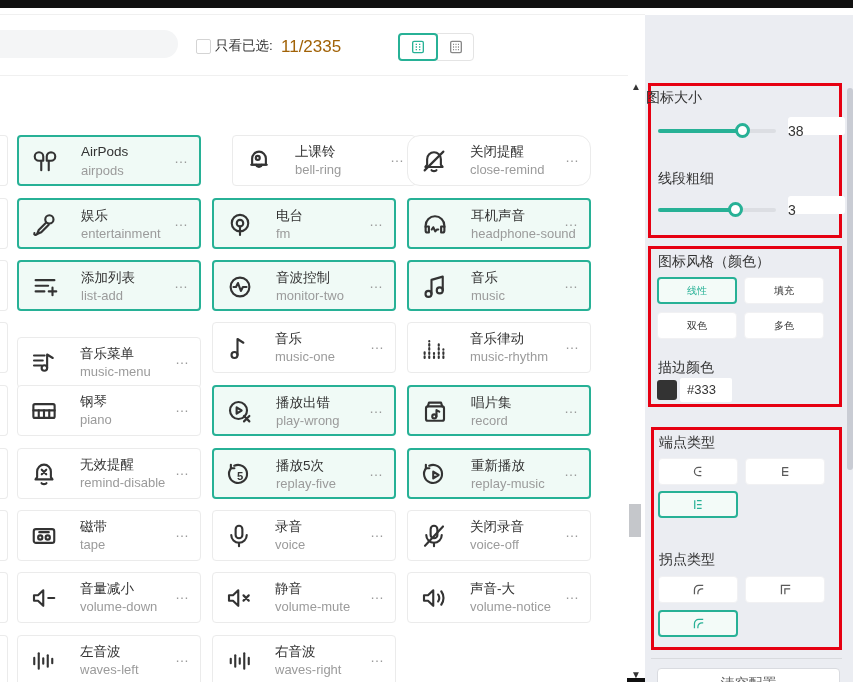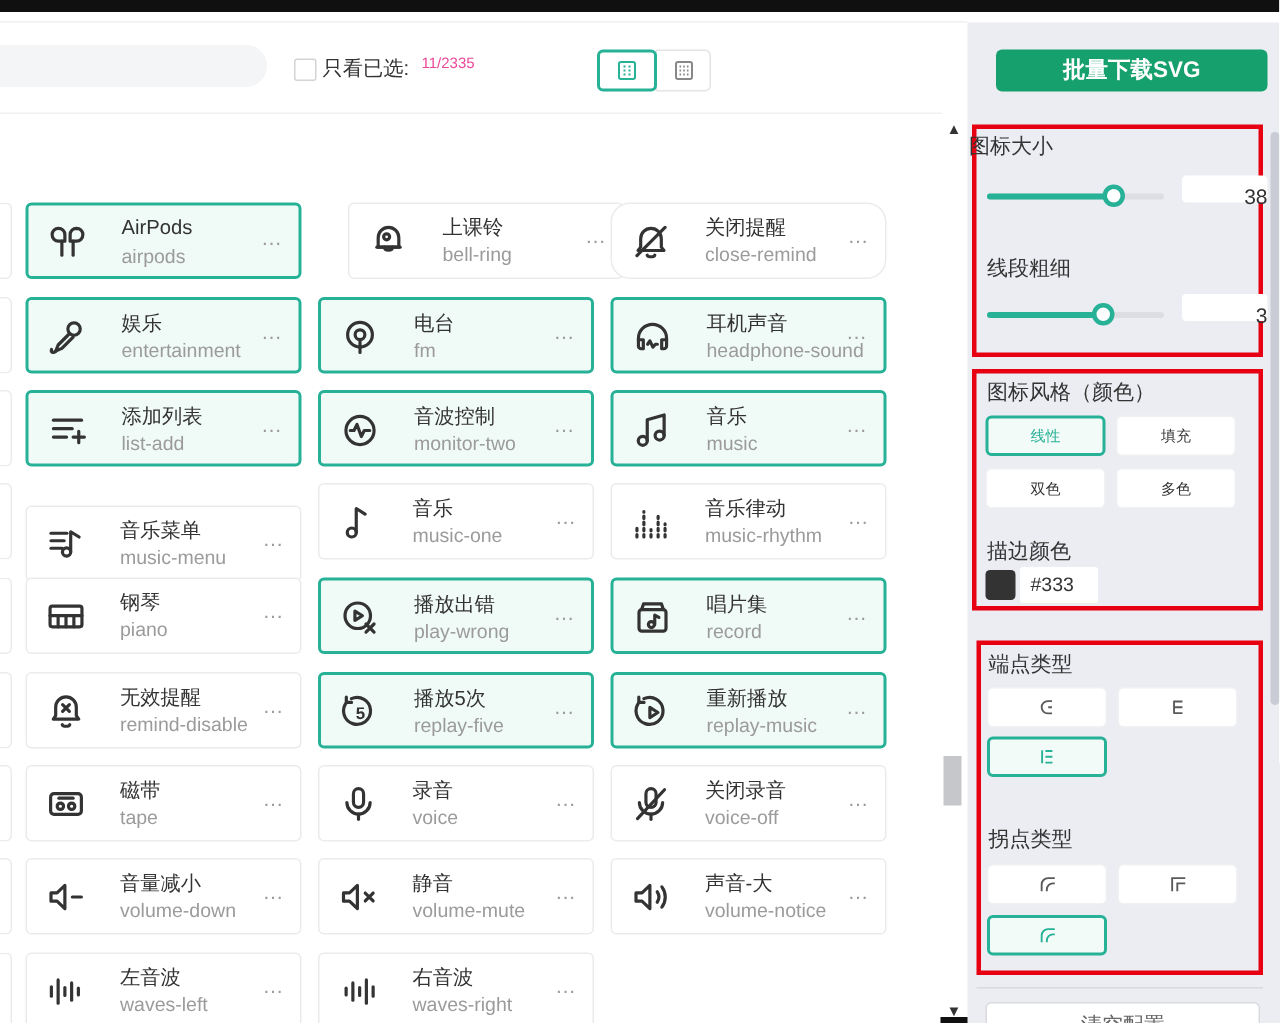--- a/index.html
+++ b/index.html
@@ -8,21 +8,21 @@
   .abs{position:absolute;}
   
   #top-edge{left:0;top:0;width:853px;height:8px;background:#101010;}
   #bottom-edge{left:627px;top:678px;width:226px;height:4px;background:#101010;}
   
   #hdr-line1{left:0;top:14px;width:645px;height:1px;background:#f0f0f0;}
   #hdr-line2{left:0;top:75px;width:628px;height:1px;background:#f0f0f0;}
   #search{left:-14px;top:30px;width:192px;height:28px;background:#f4f5f6;border-radius:16px;}
   #chk{left:196px;top:39px;width:13px;height:13px;background:#fff;border:1px solid #d4d4d4;border-radius:2px;}
   #filter-lab{left:215px;top:37px;font-size:13.5px;color:#333;}
-  #filter-cnt{left:281px;top:37px;font-size:10px;color:#ec4899;}
+  #filter-cnt{left:281px;top:37px;font-size:17px;color:#a16207;}
   .tgl{top:33px;height:28px;background:#fff;display:flex;align-items:center;justify-content:center;box-sizing:border-box;}
   #tgl1{left:398px;width:40px;border:2px solid #27b196;border-radius:4px;z-index:2;}
   #tgl2{left:437px;width:37px;border:1px solid #e4e4e4;border-radius:0 4px 4px 0;}
   
   .card{position:absolute;width:184px;height:51px;background:#fff;border:1px solid #ebebeb;border-radius:4px;box-sizing:border-box;}
   .card.sel{background:#f0faf6;border:2px solid #27b196;}
   .card .ic{position:absolute;left:11px;top:10px;width:30px;height:30px;}
   .card .cn{position:absolute;left:62px;top:7px;font-size:13.5px;color:#333;white-space:nowrap;}
   .card .en{position:absolute;left:62px;top:26px;font-size:13px;color:#9b9b9b;white-space:nowrap;}
   .card .more{position:absolute;right:10px;top:13px;font-size:14px;color:#9b9b9b;letter-spacing:1px;}
@@ -36,21 +36,21 @@
   #dl-btn{left:664px;top:33px;width:181px;height:28px;background:#15a06d;border-radius:4px;color:#fff;
           font-size:15px;font-weight:700;text-align:center;line-height:28px;}
   .annot{border:3px solid #e60012;box-sizing:border-box;}
   #annot1{left:648px;top:83px;width:194px;height:155px;}
   #annot2{left:648px;top:246px;width:194px;height:161px;}
   #annot3{left:651px;top:427px;width:191px;height:223px;}
   .plab{font-size:14px;color:#333;}
   .strack{height:4px;background:#dcdee3;border-radius:2px;}
   .sfill{height:4px;background:#27b196;border-radius:2px;width:0;}
   .sthumb{position:absolute;top:-6px;width:15px;height:15px;background:#fff;border:3px solid #27b196;border-radius:50%;box-sizing:border-box;margin-left:-8px;}
-  .numbox{position:absolute;width:57px;height:18px;background:#fff;border-radius:3px;font-size:14px;color:#333;text-align:right;line-height:28px;}
+  .numbox{position:absolute;width:57px;height:18px;background:#fff;border-radius:3px;font-size:14px;color:#333;text-align:left;line-height:28px;}
   .pbtn{position:absolute;width:80px;height:27px;background:#fff;border:1px solid #f1f1f3;border-radius:4px;box-sizing:border-box;
         font-size:10px;color:#333;display:flex;align-items:center;justify-content:center;}
   .pbtn.act{border:2px solid #27b196;color:#27b196;background:#f3fbf8;}
   #swatch{left:657px;top:380px;width:20px;height:20px;background:#333;border-radius:3px;}
   #hexbox{left:680px;top:378px;width:52px;height:24px;background:#fff;border-radius:2px;font-size:13px;color:#333;line-height:24px;padding-left:7px;box-sizing:border-box;}
   #pdiv{left:651px;top:658px;width:191px;height:1px;background:#d8dade;}
   #clear-btn{left:657px;top:668px;width:183px;height:30px;background:#fff;border:1px solid #d9dbe0;border-radius:4px;
              font-size:14px;color:#666;text-align:center;line-height:28px;box-sizing:border-box;}
   #pscroll{left:847px;top:88px;width:6px;height:382px;background:#c9ccd4;border-radius:3px;}
   svg{display:block;}
@@ -421,21 +421,20 @@
       <div class="sliver" style="top: 510px;"></div>
       <div class="sliver" style="top: 572px;"></div>
       <div class="sliver" style="top: 635px;"></div>
     </div>
 
   <div class="abs" id="sb-up">▲</div>
   <div class="abs" id="sb-thumb"></div>
   <div class="abs" id="sb-dn">▼</div>
 
   <div class="abs" id="panel"></div>
-  <div class="abs" id="dl-btn">批量下载SVG</div>
 
   <div class="abs annot" id="annot1"></div>
   <div class="abs annot" id="annot2"></div>
   <div class="abs annot" id="annot3"></div>
 
   <div class="abs plab" style="left:646px;top:89px;">图标大小</div>
   <div class="abs strack" style="left:658px;top:129px;width:118px;">
     <div class="sfill" id="fill1" style="width: 72%;"></div>
     <div class="sthumb" id="thumb1" style="left: 72%;"></div>
   </div>

